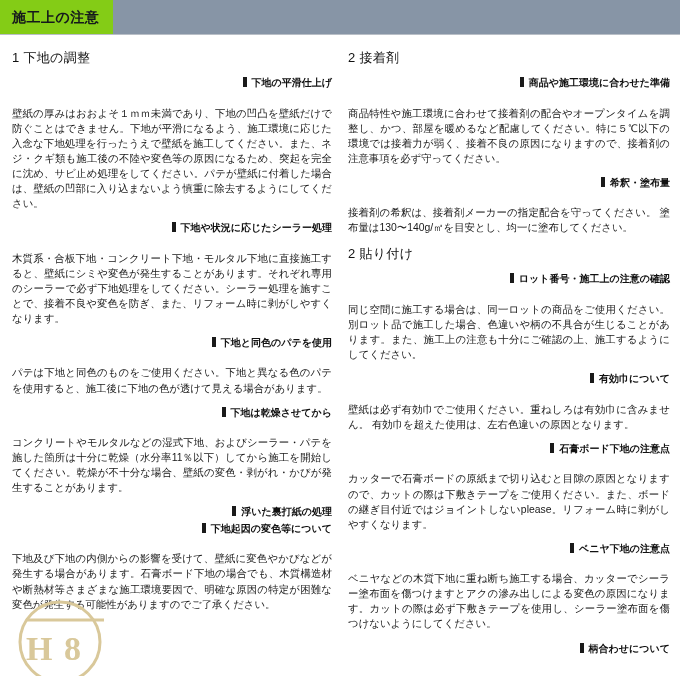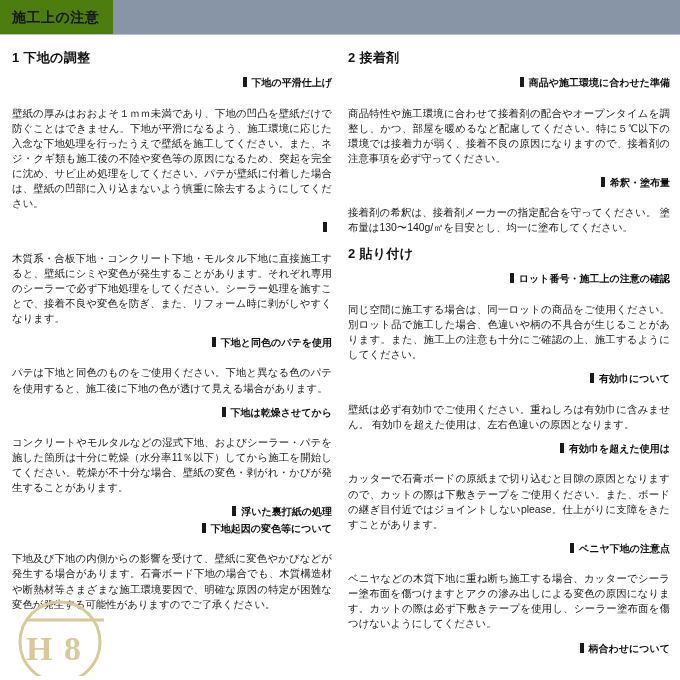--- a/index.html
+++ b/index.html
@@ -22,21 +22,21 @@
     box-sizing: border-box;
   }
   
   .header {
     display: flex;
     align-items: stretch;
     height: 34px;
     border-bottom: 1px solid #b9bfc7;
   }
   .header-title {
-    background: #4d7c0f;
+    background: #84cc16;
     color: #14181c;
     font-size: 14px;
     font-weight: bold;
     line-height: 34px;
     padding: 0 14px 0 12px;
     letter-spacing: 0.5px;
     white-space: nowrap;
   }
   .header-accent {
     flex: 1;
@@ -61,21 +61,21 @@
     gap: 16px;
   }
   .col {
     width: 322px;
     box-sizing: border-box;
   }
   .col-right { width: 324px; }
 
   h2.sec {
     font-size: 13px;
-    font-weight: bold;
+    font-weight: normal;
     margin: 0 0 9px 0;
     letter-spacing: 0.3px;
     color: #111;
   }
   .sub {
     font-size: 10px;
     font-weight: bold;
     margin: 0 0 3px 0;
     color: #111;
     line-height: 1.35;
@@ -112,21 +112,21 @@
 
     <div class="col">
       <h2 class="sec">1 下地の調整</h2>
 
       <div class="block">
         <div class="sub"><span class="mark"></span><span>下地の平滑仕上げ</span></div>
         <p class="body">壁紙の厚みはおおよそ１ｍｍ未満であり、下地の凹凸を壁紙だけで防ぐことはできません。下地が平滑になるよう、施工環境に応じた入念な下地処理を行ったうえで壁紙を施工してください。また、ネジ・クギ類も施工後の不陸や変色等の原因になるため、突起を完全に沈め、サビ止め処理をしてください。パテが壁紙に付着した場合は、壁紙の凹部に入り込まないよう慎重に除去するようにしてください。</p>
       </div>
 
       <div class="block">
-        <div class="sub"><span class="mark"></span></div>
+        <div class="sub"><span class="mark"></span><span>下地や状況に応じたシーラー処理</span></div>
         <p class="body">木質系・合板下地・コンクリート下地・モルタル下地に直接施工すると、壁紙にシミや変色が発生することがあります。それぞれ専用のシーラーで必ず下地処理をしてください。シーラー処理を施すことで、接着不良や変色を防ぎ、また、リフォーム時に剥がしやすくなります。</p>
       </div>
 
       <div class="block">
         <div class="sub"><span class="mark"></span><span>下地と同色のパテを使用</span></div>
         <p class="body">パテは下地と同色のものをご使用ください。下地と異なる色のパテを使用すると、施工後に下地の色が透けて見える場合があります。</p>
       </div>
 
       <div class="block">
         <div class="sub"><span class="mark"></span><span>下地は乾燥させてから</span></div>
@@ -165,22 +165,22 @@
         <p class="body">同じ空間に施工する場合は、同一ロットの商品をご使用ください。別ロット品で施工した場合、色違いや柄の不具合が生じることがあります。また、施工上の注意も十分にご確認の上、施工するようにしてください。</p>
       </div>
 
       <div class="block">
         <div class="sub"><span class="mark"></span><span>有効巾について</span></div>
         <p class="body">壁紙は必ず有効巾でご使用ください。重ねしろは有効巾に含みません。
 有効巾を超えた使用は、左右色違いの原因となります。</p>
       </div>
 
       <div class="block">
-        <div class="sub"><span class="mark"></span><span>有効巾を超えた使用は</span></div>
-        <p class="body">カッターで石膏ボードの原紙まで切り込むと目隙の原因となりますので、カットの際は下敷きテープをご使用ください。また、ボードの継ぎ目付近ではジョイントしないplease。仕上がりに支障をきたすことがあります。</p>
+        <div class="sub"><span class="mark"></span><span>石膏ボード下地の注意点</span></div>
+        <p class="body">カッターで石膏ボードの原紙まで切り込むと目隙の原因となりますので、カットの際は下敷きテープをご使用ください。また、ボードの継ぎ目付近ではジョイントしないplease。リフォーム時に剥がしやすくなります。</p>
       </div>
 
       <div class="block">
         <div class="sub"><span class="mark"></span><span>ベニヤ下地の注意点</span></div>
         <p class="body">ベニヤなどの木質下地に重ね断ち施工する場合、カッターでシーラー塗布面を傷つけますとアクの滲み出しによる変色の原因になります。カットの際は必ず下敷きテープを使用し、シーラー塗布面を傷つけないようにしてください。</p>
       </div>
 
       <div class="block">
         <div class="sub"><span class="mark"></span><span>柄合わせについて</span></div>
 

